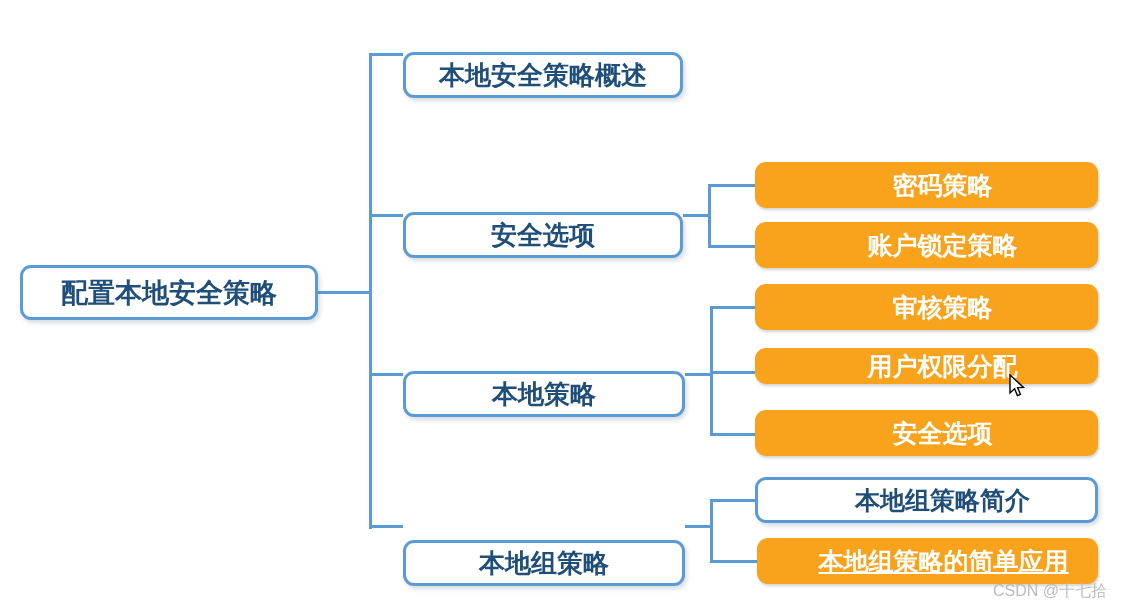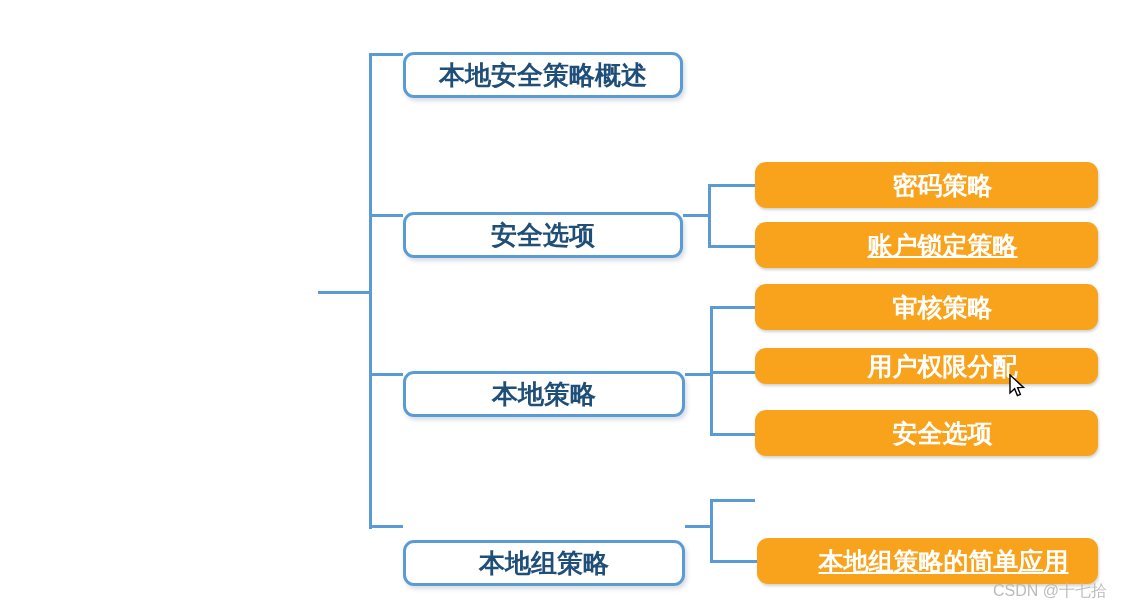--- a/index.html
+++ b/index.html
@@ -57,48 +57,54 @@
   <div class="v" style="left:710px;top:306px;height:130px;"></div>
   <div class="h" style="left:710px;top:306px;width:45px;"></div>
   <div class="h" style="left:710px;top:371px;width:45px;"></div>
   <div class="h" style="left:710px;top:433px;width:45px;"></div>
 
   <div class="h" style="left:685px;top:525px;width:28px;"></div>
   <div class="v" style="left:710px;top:499px;height:64px;"></div>
   <div class="h" style="left:710px;top:499px;width:45px;"></div>
   <div class="h" style="left:710px;top:560px;width:47px;"></div>
 
+  <div class="node outline root" style="left:20px;top:265px;width:298px;height:55px;">
+    <span>配置本地安全策略</span>
+  </div>
 
   <div class="node outline lvl2" style="left:403px;top:32px;width:280px;height:46px;">
     <span>本地安全策略概述</span>
   </div>
   <div class="node outline lvl2" style="left:403px;top:192px;width:280px;height:46px;">
     <span>安全选项</span>
   </div>
   <div class="node outline lvl2" style="left:403px;top:351px;width:282px;height:46px;">
     <span>本地策略</span>
   </div>
   <div class="node outline lvl2" style="left:403px;top:520px;width:282px;height:46px;">
     <span>本地组策略</span>
   </div>
 
   <div class="node orange lvl3" style="left:755px;top:162px;width:343px;height:46px;">
     <span>密码策略</span>
   </div>
-  <div class="node orange lvl3" style="left:755px;top:222px;width:343px;height:46px;text-decoration:underline;">
+  <div class="node orange lvl3" style="left:755px;top:222px;width:343px;height:46px;">
     <span>账户锁定策略</span>
   </div>
   <div class="node orange lvl3" style="left:755px;top:284px;width:343px;height:46px;">
     <span>审核策略</span>
   </div>
   <div class="node orange lvl3" style="left:755px;top:348px;width:343px;height:36px;">
     <span>用户权限分配</span>
   </div>
   <div class="node orange lvl3" style="left:755px;top:410px;width:343px;height:46px;">
     <span>安全选项</span>
+  </div>
+  <div class="node outline lvl3" style="left:755px;top:477px;width:343px;height:46px;">
+    <span>本地组策略简介</span>
   </div>
   <div class="node orange lvl3" style="left:757px;top:538px;width:341px;height:46px;text-decoration:underline;">
     <span>本地组策略的简单应用</span>
   </div>
 
   <svg id="cursor" viewBox="0 0 18 26">
     <path d="M2,1 L2,19 L6.6,14.8 L9.4,21.6 L12.4,20.3 L9.6,13.6 L15.5,13.4 Z" fill="#ffffff" stroke="#000000" stroke-width="1.4"></path>
   </svg>
 
   <div id="watermark">CSDN @十七拾</div>

